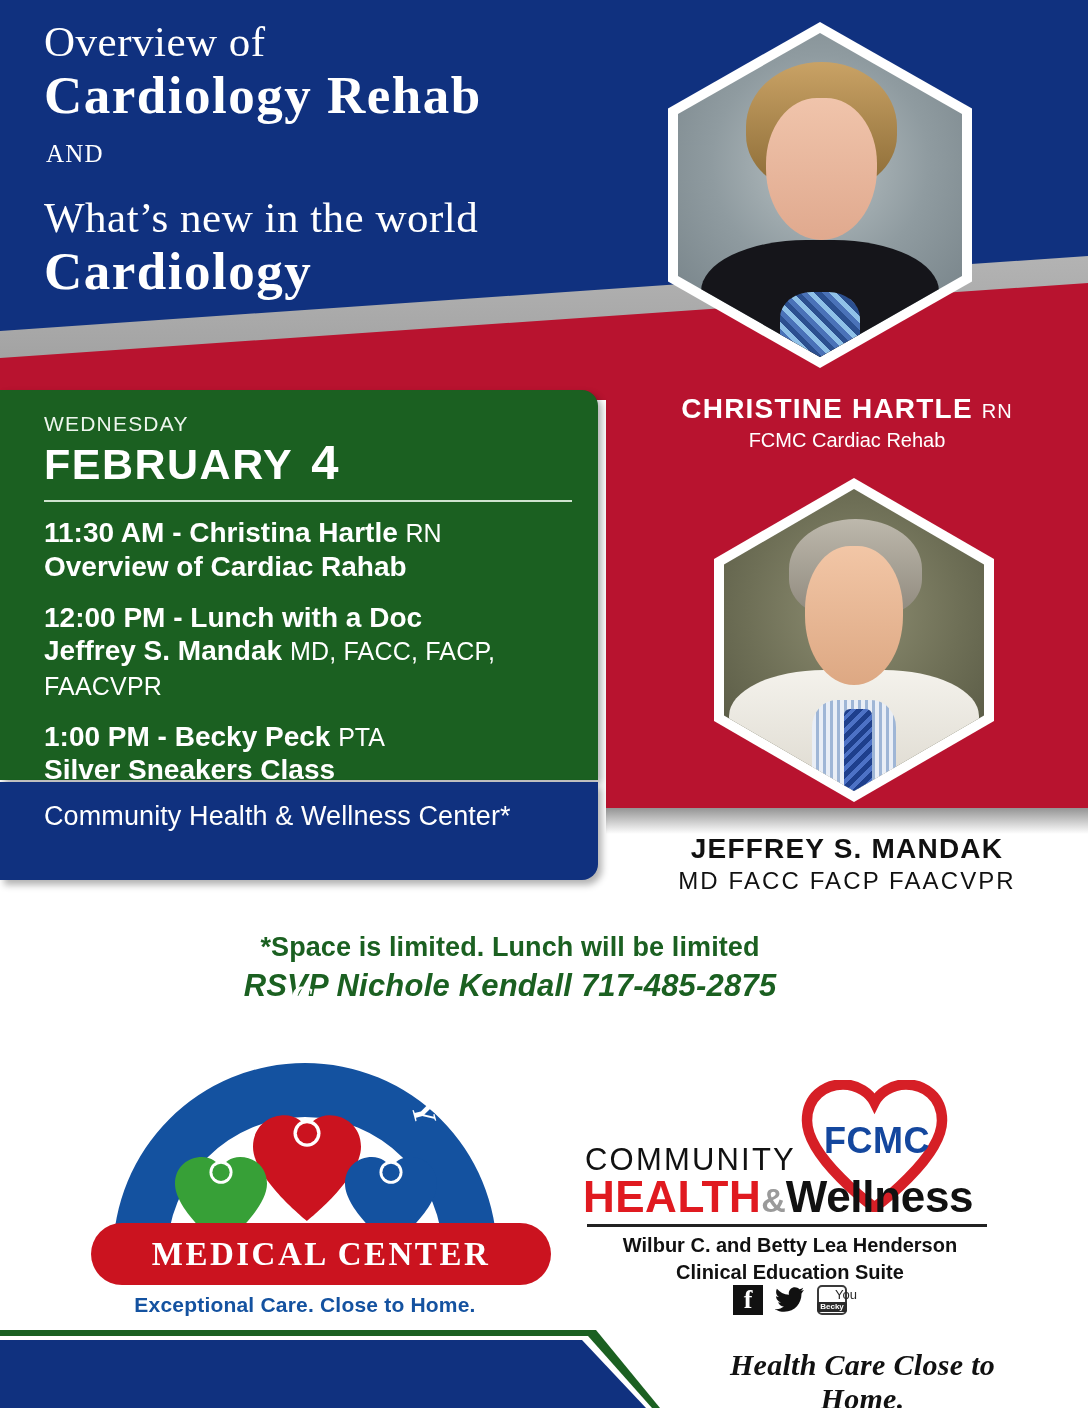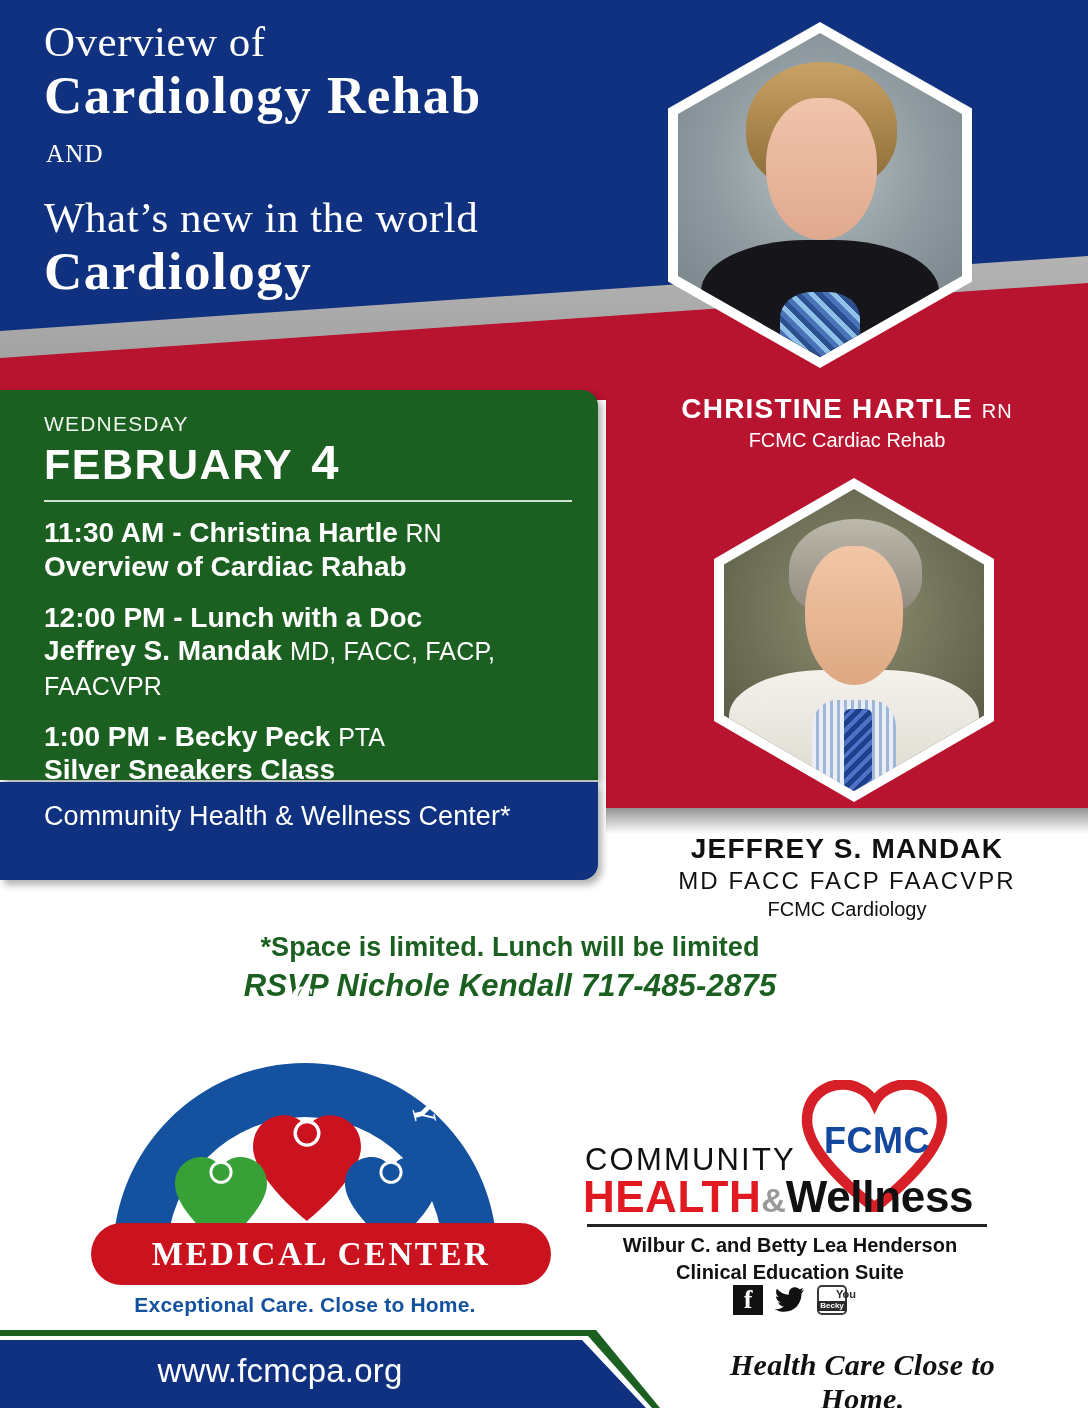--- a/index.html
+++ b/index.html
@@ -150,21 +150,21 @@
   .chw-health { font-size: 44px; font-weight: bold; color: #e01a20; letter-spacing: .5px; }
   .chw-amp { font-size: 34px; font-weight: bold; color: #9a9a9a; }
   .chw-wellness { font-size: 44px; font-weight: bold; color: #111; letter-spacing: -.3px; }
   .chw-rule { position: absolute; left: 12px; top: 144px; width: 400px; height: 3px; background: #222; }
   .chw-sub { position: absolute; left: 0; top: 152px; width: 430px; text-align: center; color: #111; font-size: 20px; font-weight: bold; line-height: 1.35; }
   .socials { position: absolute; left: 0; top: 205px; width: 430px; display: flex; justify-content: center; gap: 12px; }
   .soc { width: 30px; height: 30px; display: flex; align-items: center; justify-content: center; }
   .soc-fb { background: #111; color: #fff; font-family: "Liberation Serif", serif; font-weight: bold; font-size: 26px; line-height: 1; }
   .soc-tw svg { width: 30px; height: 26px; }
   .soc-yt { border: 2px solid #3a3a3a; border-radius: 5px; background:#fff; flex-direction: column; }
-  .soc-yt .yt-t { font-size: 11px; font-weight: bold; color:#2a2a2a; line-height: 1; margin-left: 28px; }
+  .soc-yt .yt-t { font-size: 13px; font-weight: normal; color:#2a2a2a; line-height: 1; margin-left: 28px; }
   .soc-yt .yt-b { font-size: 8px; font-weight: bold; color:#fff; background:#2a2a2a; padding: 0 3px; border-radius: 2px; line-height: 1.25; margin-top: 1px; }
 
   
   .footer { position: absolute; left: 0; top: 1330px; width: 1088px; height: 78px; }
   .f-green { position: absolute; left: 0; top: 0; width: 660px; height: 78px; background: #1b6021;
     clip-path: polygon(0 0, 596px 0, 660px 78px, 0 78px); }
   .f-white { position: absolute; left: 0; top: 6px; width: 652px; height: 72px; background: #ffffff;
     clip-path: polygon(0 0, 588px 0, 652px 72px, 0 72px); }
   .f-blue { position: absolute; left: 0; top: 10px; width: 646px; height: 68px; background: #10317f;
     clip-path: polygon(0 0, 582px 0, 646px 68px, 0 68px); }
@@ -221,21 +221,20 @@
         <div class="p2-coat"></div>
         <div class="p2-shirt"></div>
         <div class="p2-tie"></div>
       </div>
     </div>
   </div>
 
   <div class="speaker-block" id="sp2">
     <div class="sp-name">JEFFREY S. MANDAK</div>
     <div class="sp-creds">MD  FACC  FACP  FAACVPR</div>
-    <div class="sp-dept">FCMC Cardiology</div>
   </div>
 
   <div class="sched">
     <div class="dow">WEDNESDAY</div>
     <div class="date-line">
       <span class="month">FEBRUARY</span>
       <span class="daynum">4</span>
     </div>
     <div class="hr"></div>
 
@@ -354,17 +353,16 @@
         <span class="yt-t">You</span>
         <span class="yt-b">Becky</span>
       </div>
     </div>
   </div>
 
   <div class="footer">
     <div class="f-green"></div>
     <div class="f-white"></div>
     <div class="f-blue"></div>
-    <div class="f-url">www.fcmcpa.org</div>
   </div>
   <div class="f-tag">Health Care Close to Home.</div>
 
 </div>
 
 </body></html>

